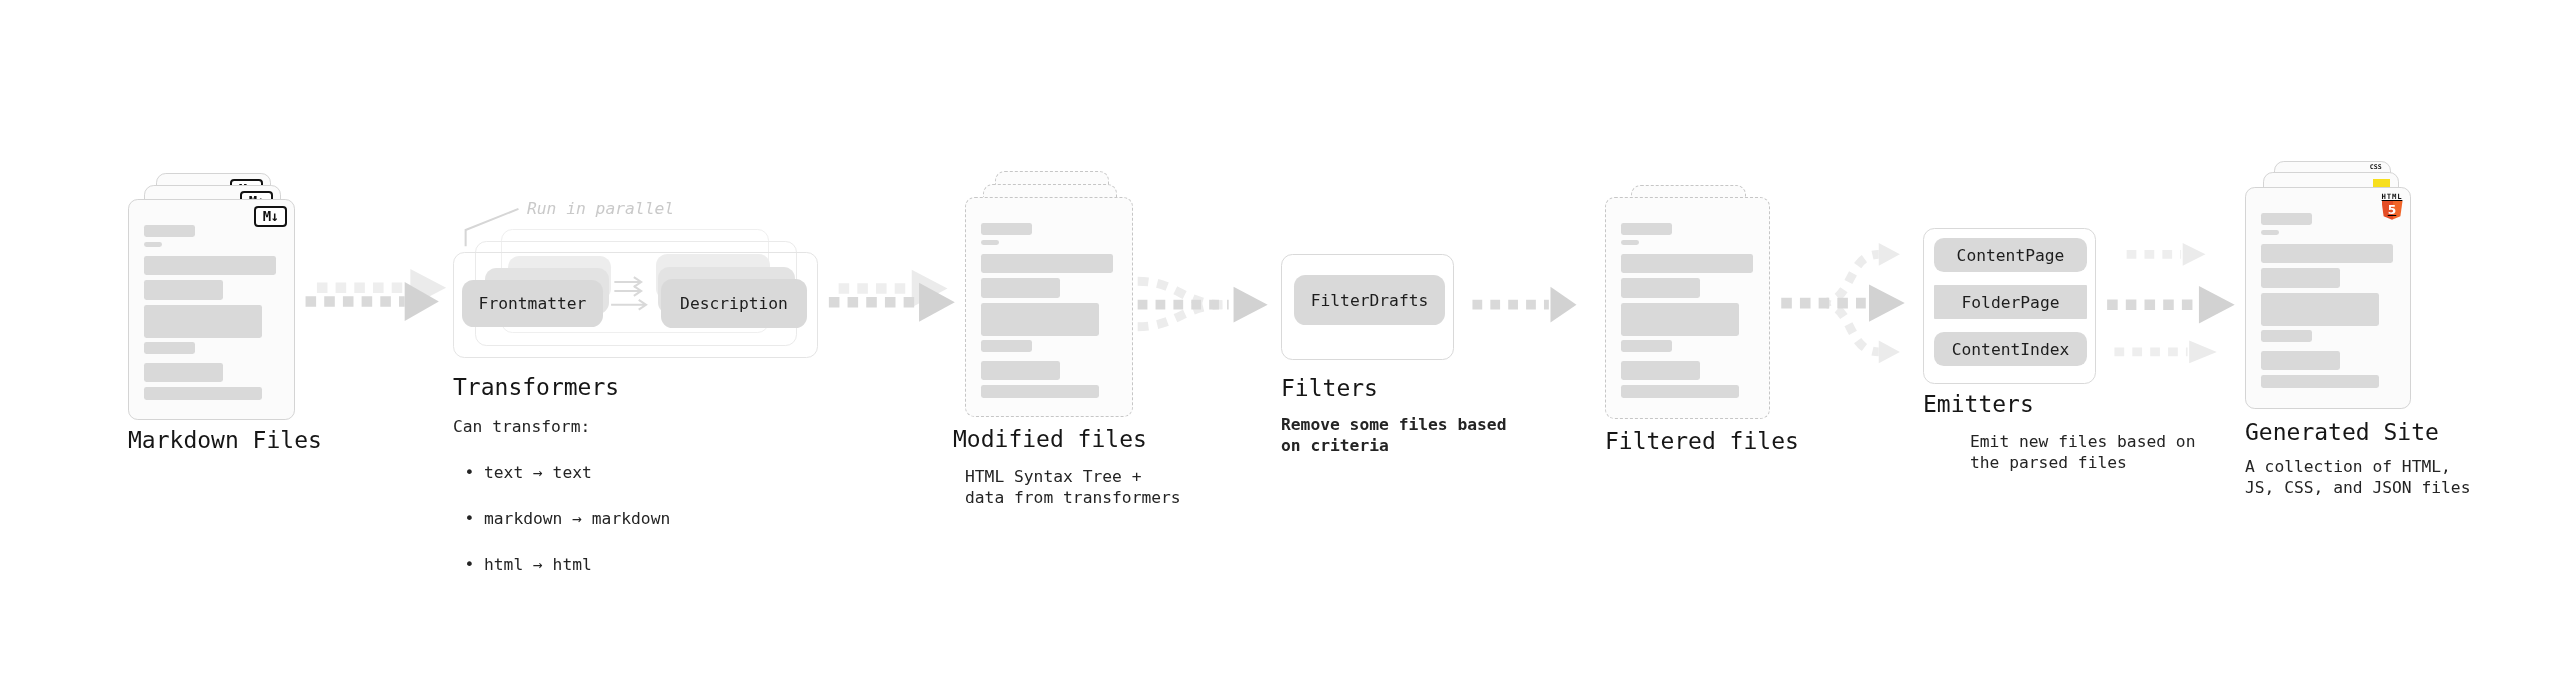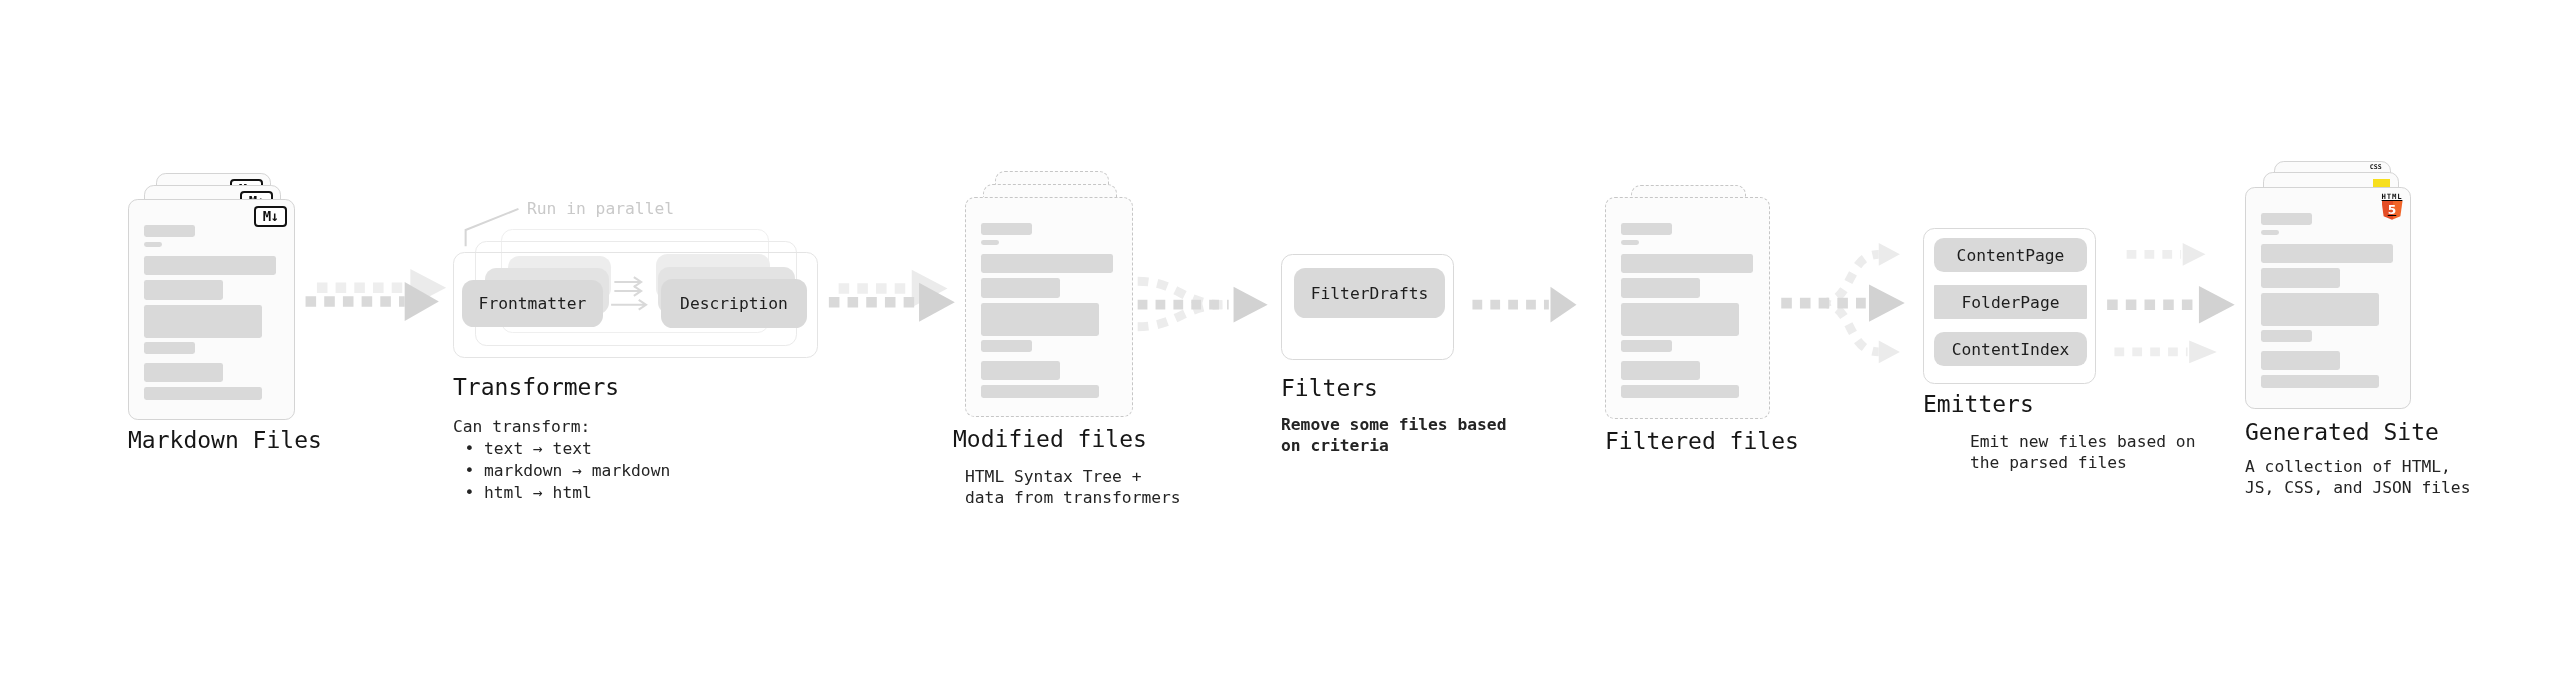--- a/index.html
+++ b/index.html
@@ -16,21 +16,21 @@
   .bar{position:absolute;background:#d9d9d9;border-radius:2.4px;}
   
   .md-badge{
     position:absolute;width:32.5px;height:21px;border:2.4px solid #121212;border-radius:4.1px;
     background:#ffffff;color:#121212;font-weight:bold;font-size:14px;line-height:17px;
     text-align:center;box-sizing:border-box;letter-spacing:-0.8px;
   }
   
   .heading{position:absolute;font-size:23px;font-weight:500;color:#161616;white-space:nowrap;}
   .caption{position:absolute;font-size:16.3px;line-height:21px;color:#242424;white-space:nowrap;}
-  .caption .bullet-line{padding-left:11.4px;}
+  .caption .bullet-line{padding-left:11.4px;margin-top:24px;}
   .note{position:absolute;font-size:16.3px;color:#c9c9c9;white-space:nowrap;}
   
   .pill{
     position:absolute;background:#d9d9d9;border-radius:11.4px;color:#1d1d1d;font-size:16.3px;
     display:flex;align-items:center;justify-content:center;box-sizing:border-box;white-space:nowrap;
   }
   .ghost1{background:#e3e3e3;}
   .ghost2{background:#ededed;}
   
   .frame{position:absolute;border:1.6px solid #d9d9d9;border-radius:11.4px;box-sizing:border-box;background:transparent;}
@@ -75,21 +75,21 @@
       <div class="bar" style="top: 187px; left: 15.4px; width: 118px; height: 13px;"></div>
     </div>
   <div class="heading" style="left:128px;top:427px;">Markdown Files</div>
 </div>
 
 <div>
   <div class="frame lightest" style="left:501px;top:229px;width:268px;height:104px;"></div>
   <div class="frame lighter" style="left:475px;top:241px;width:322px;height:105px;"></div>
   <div class="frame light" style="left:453px;top:252px;width:365px;height:106px;"></div>
 
-  <div class="note" style="left:527px;top:199px;">Run in parallel</div>
+  <div class="note" style="left:527px;top:199px;font-style:italic;">Run in parallel</div>
 
   <div class="pill ghost2" style="left:508px;top:256px;width:103px;height:44px;"></div>
   <div class="pill ghost2" style="left:656px;top:254px;width:114px;height:46px;"></div>
   <div class="pill ghost1" style="left:485px;top:268px;width:124px;height:46px;"></div>
   <div class="pill ghost1" style="left:658px;top:267px;width:137px;height:47px;"></div>
 
   <div class="pill" style="left:462px;top:280px;width:141px;height:47px;">Frontmatter</div>
   <div class="pill" style="left:661px;top:279px;width:146px;height:49px;">Description</div>
 
   <div class="heading" style="left:453px;top:374px;">Transformers</div>
@@ -116,21 +116,21 @@
     </div>
   <div class="heading" style="left:953px;top:426px;">Modified files</div>
   <div class="caption" style="left:965px;top:466px;">
     <div>HTML Syntax Tree +</div>
     <div>data from transformers</div>
   </div>
 </div>
 
 <div>
   <div class="frame" style="left:1281px;top:254px;width:173px;height:106px;"></div>
-  <div class="pill" style="left:1294px;top:268px;width:151px;height:50px;">FilterDrafts</div>
+  <div class="pill" style="left:1294px;top:275px;width:151px;height:50px;">FilterDrafts</div>
   <div class="heading" style="left:1281px;top:375px;">Filters</div>
   <div class="caption" style="left:1281px;top:414px;font-weight:bold;">
     <div>Remove some files based</div>
     <div>on criteria</div>
   </div>
 </div>
 
 <div>
   <div class="doc dashed" style="left:1631px;top:185px;width:115px;height:73px;"></div>
   <div class="doc dashed" style="left:1605px;top:197px;width:165px;height:222px;">

